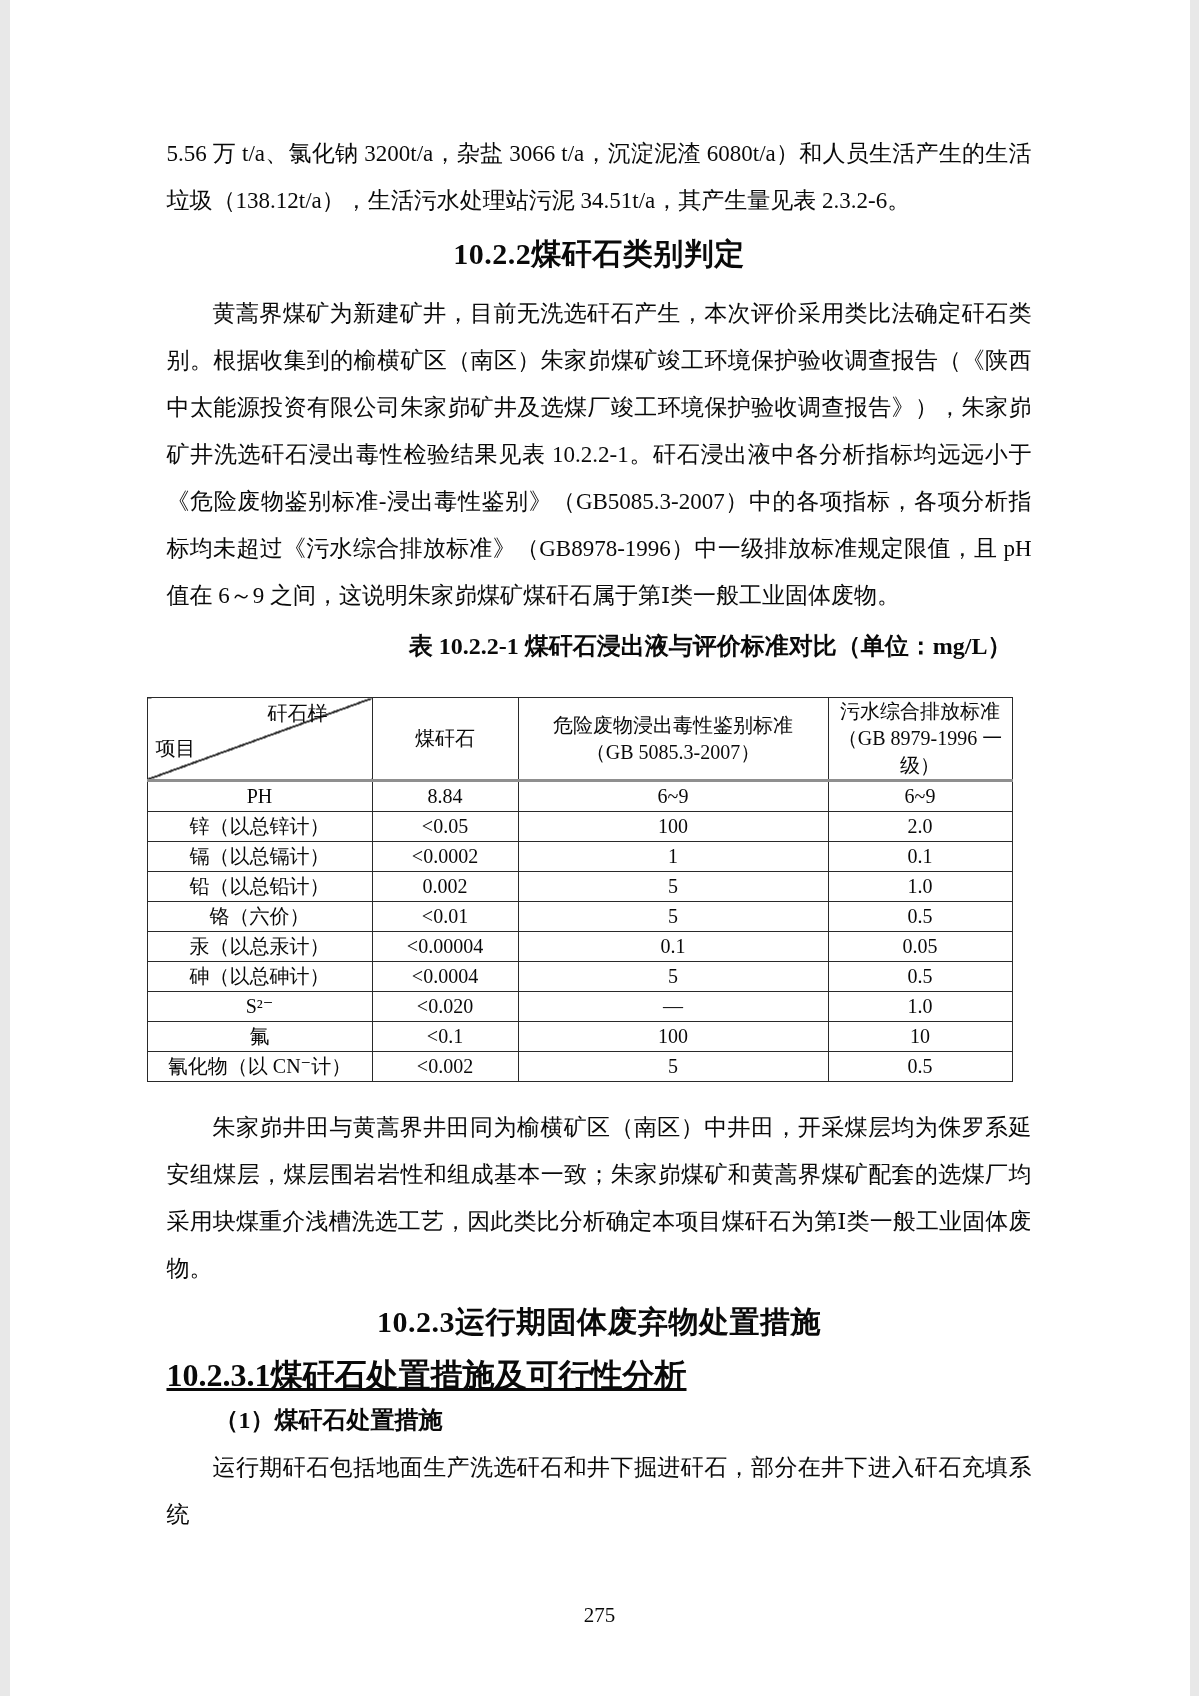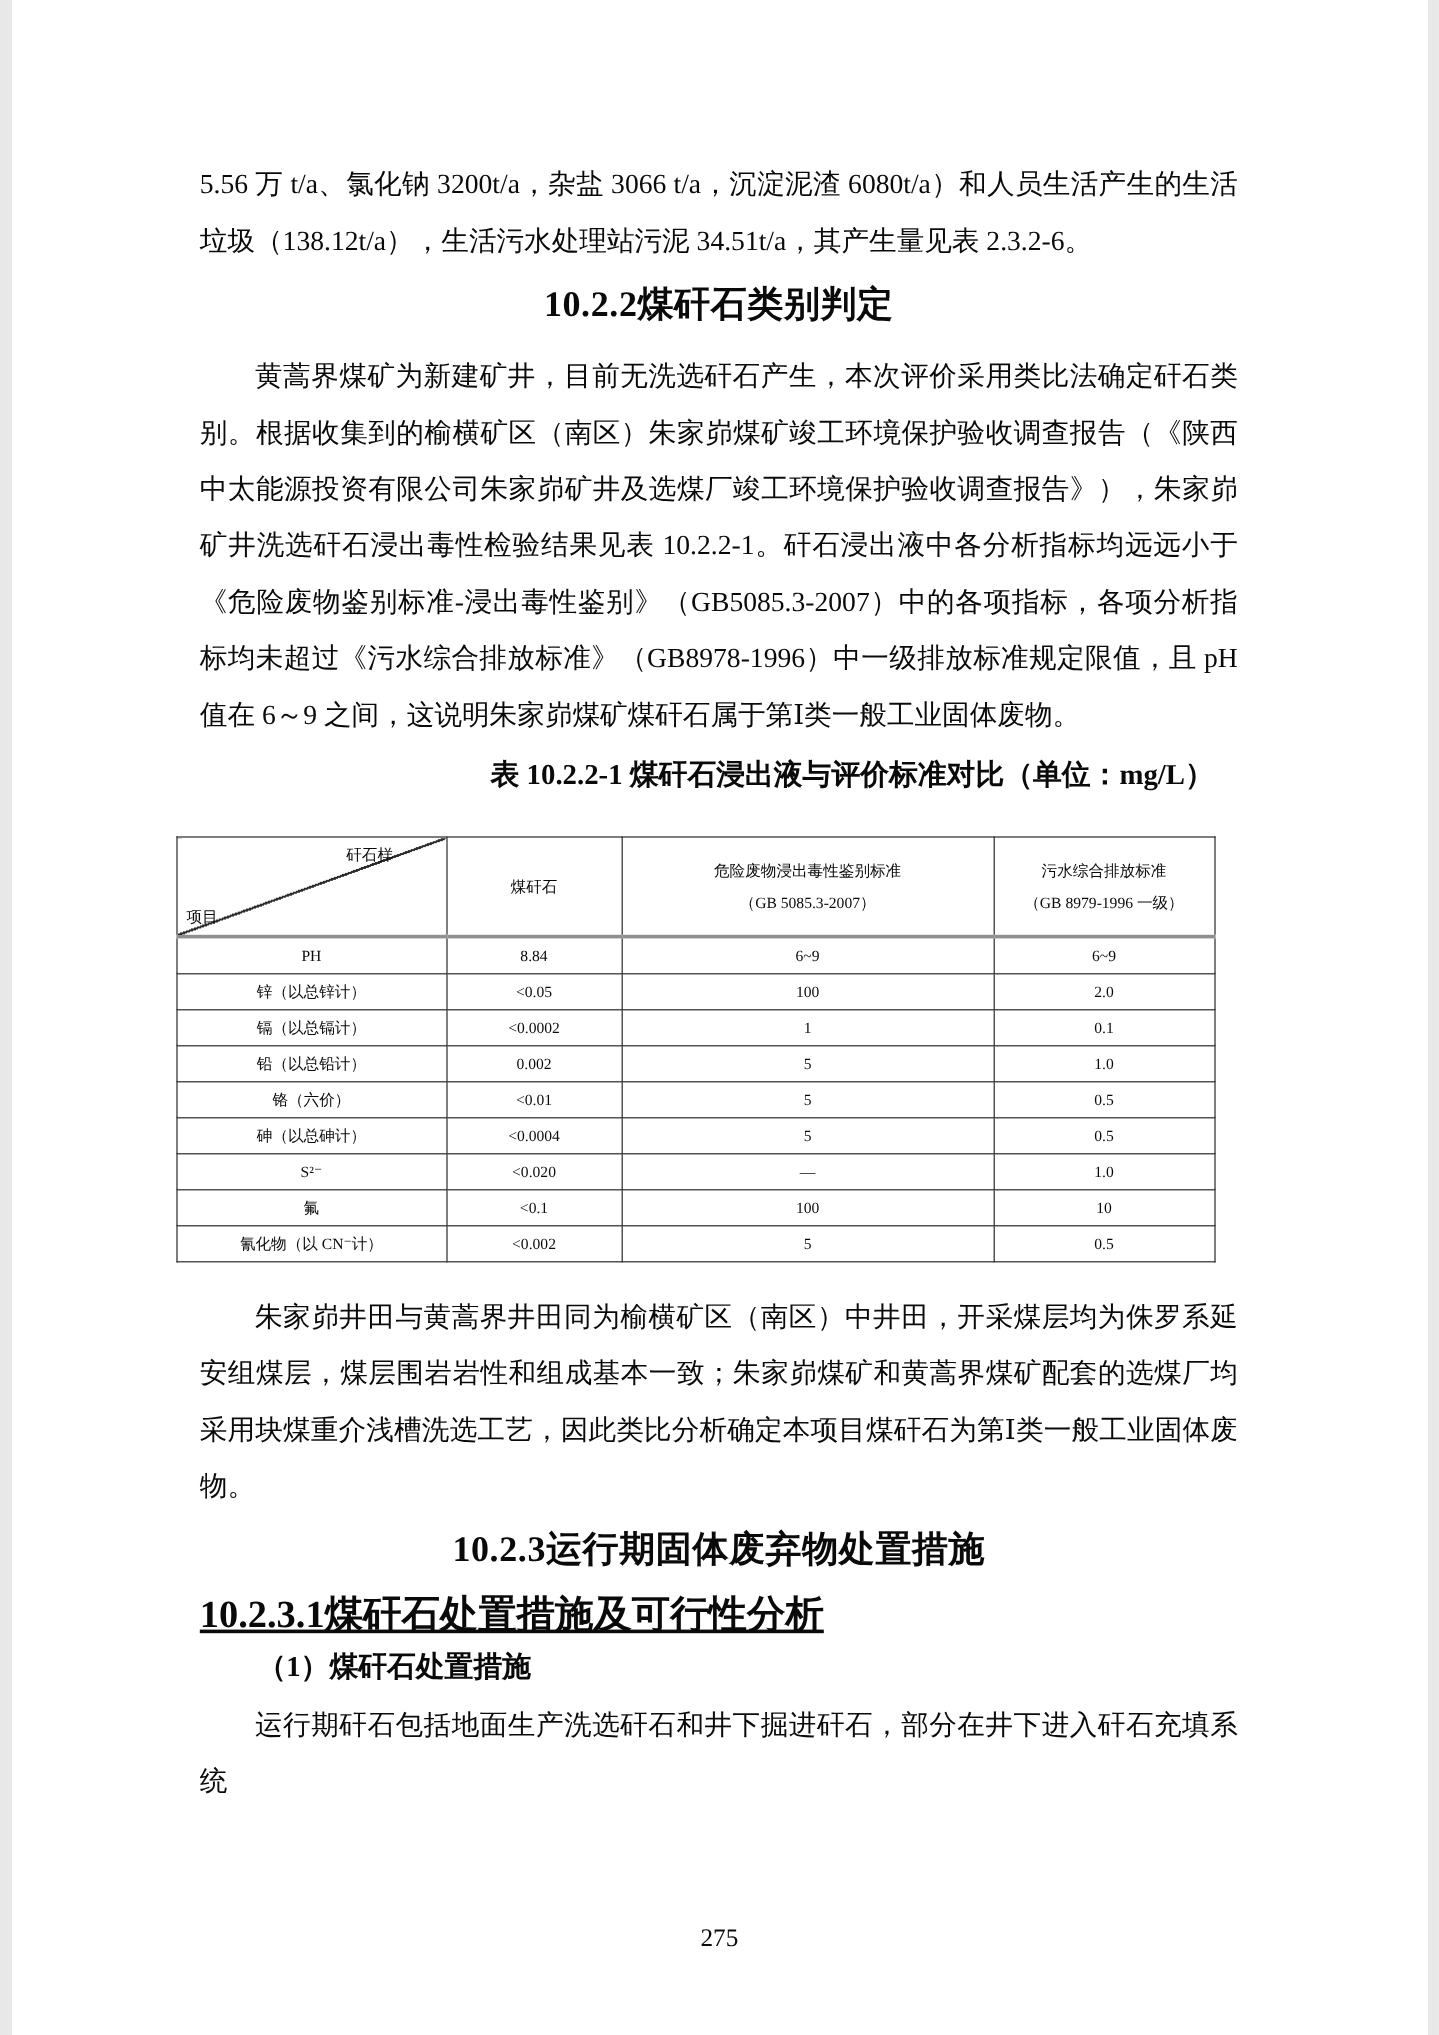--- a/index.html
+++ b/index.html
@@ -56,21 +56,21 @@
     text-align: right;
     font-size: 24px;
     line-height: 34px;
     font-weight: bold;
   }
   table.leachate {
     border-collapse: collapse;
     table-layout: fixed;
     width: 865px;
     margin-left: -20px;
-    font-size: 13px;
+    font-size: 20px;
     margin-top: 34px;
   }
   table.leachate col.c1 { width: 225px; }
   table.leachate col.c2 { width: 146px; }
   table.leachate col.c3 { width: 310px; }
   table.leachate col.c4 { width: 184px; }
   table.leachate td, table.leachate th {
     border: 1px solid #2a2a2a;
     text-align: center;
     vertical-align: middle;
@@ -95,21 +95,21 @@
         transparent calc(50% + 1px));
   }
   .corner-top {
     position: absolute;
     top: 2px;
     right: 44px;
     line-height: 26px;
   }
   .corner-bottom {
     position: absolute;
-    bottom: 2px;
+    bottom: 18px;
     left: 8px;
     line-height: 26px;
   }
   .spacer-after-table { height: 22px; }
   .page-number {
     position: absolute;
     bottom: 0;
     left: 0;
     right: 0;
     height: 96px;
@@ -176,20 +176,26 @@
         <td>5</td>
         <td>1.0</td>
       </tr>
       <tr>
         <td>铬（六价）</td>
         <td>&lt;0.01</td>
         <td>5</td>
         <td>0.5</td>
       </tr>
       <tr>
+        <td>汞（以总汞计）</td>
+        <td>&lt;0.00004</td>
+        <td>0.1</td>
+        <td>0.05</td>
+      </tr>
+      <tr>
         <td>砷（以总砷计）</td>
         <td>&lt;0.0004</td>
         <td>5</td>
         <td>0.5</td>
       </tr>
       <tr>
         <td>S²⁻</td>
         <td>&lt;0.020</td>
         <td>—</td>
         <td>1.0</td>

